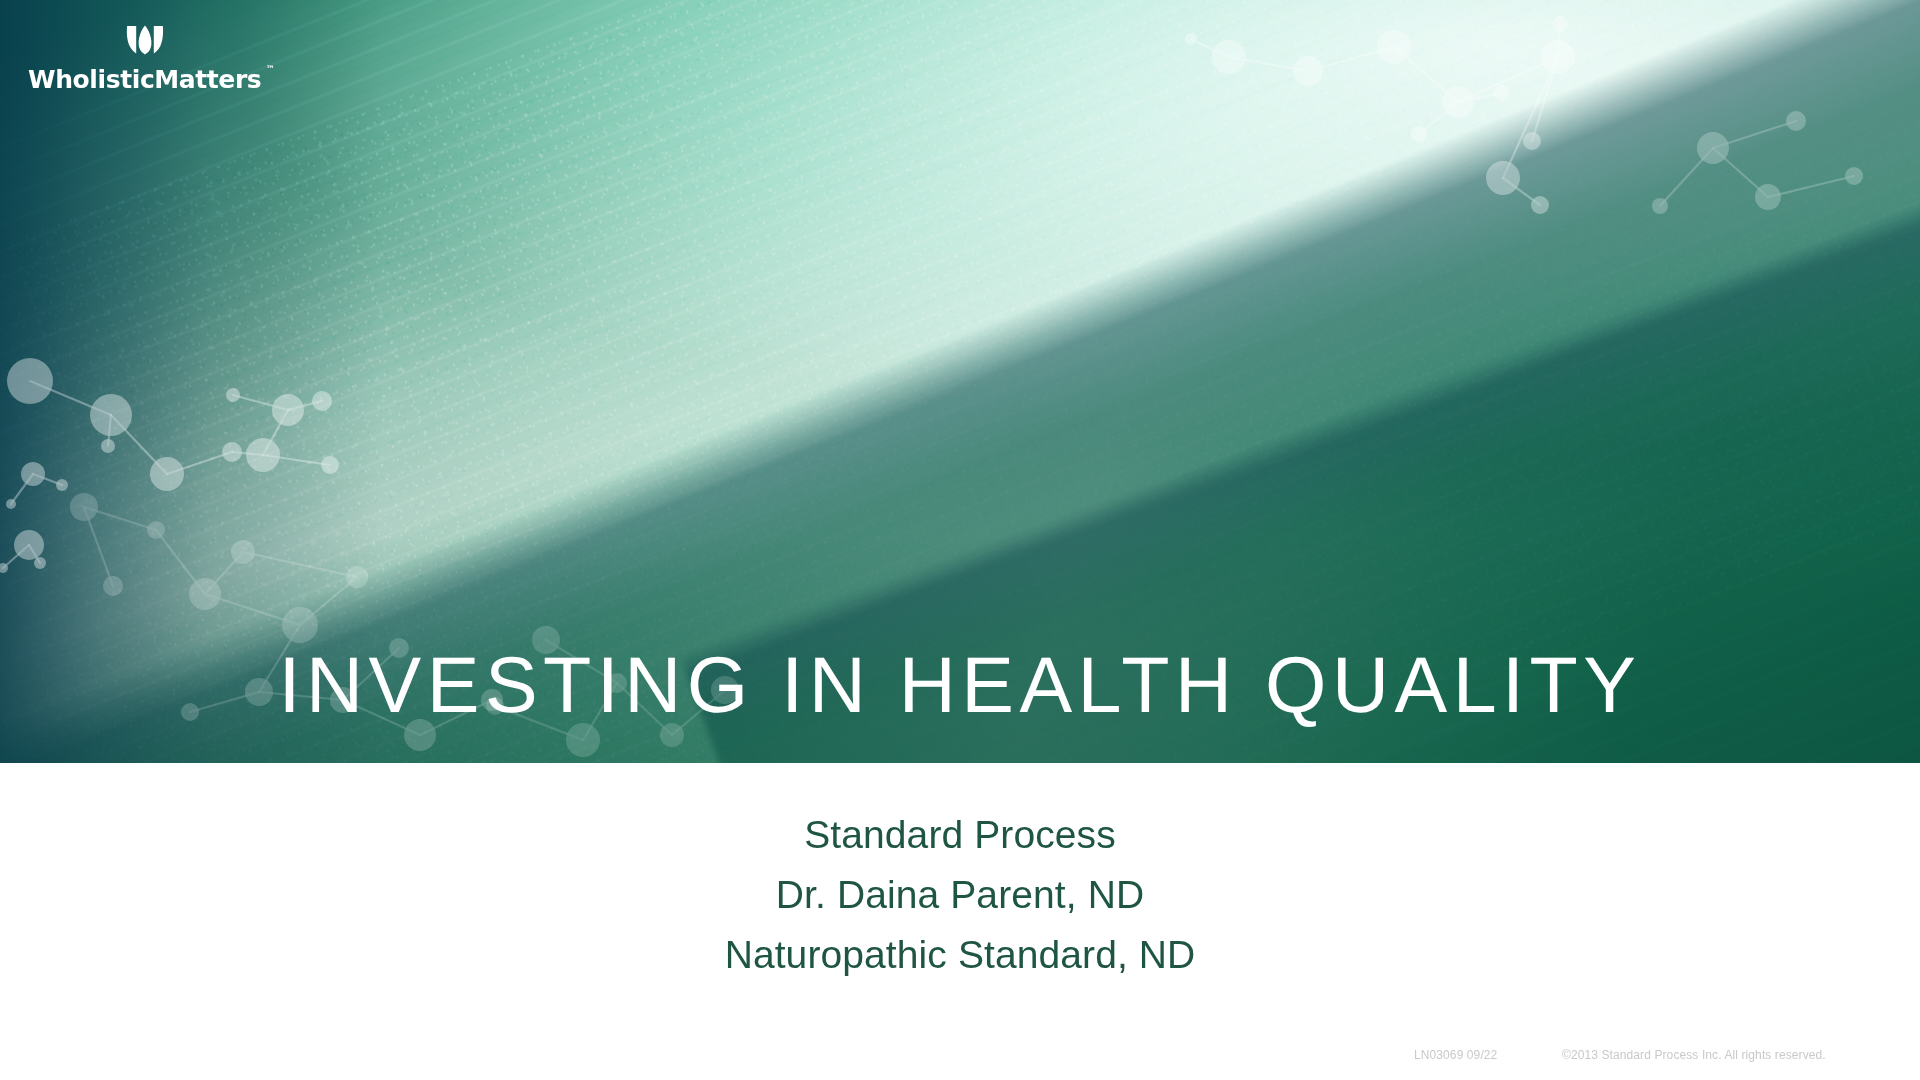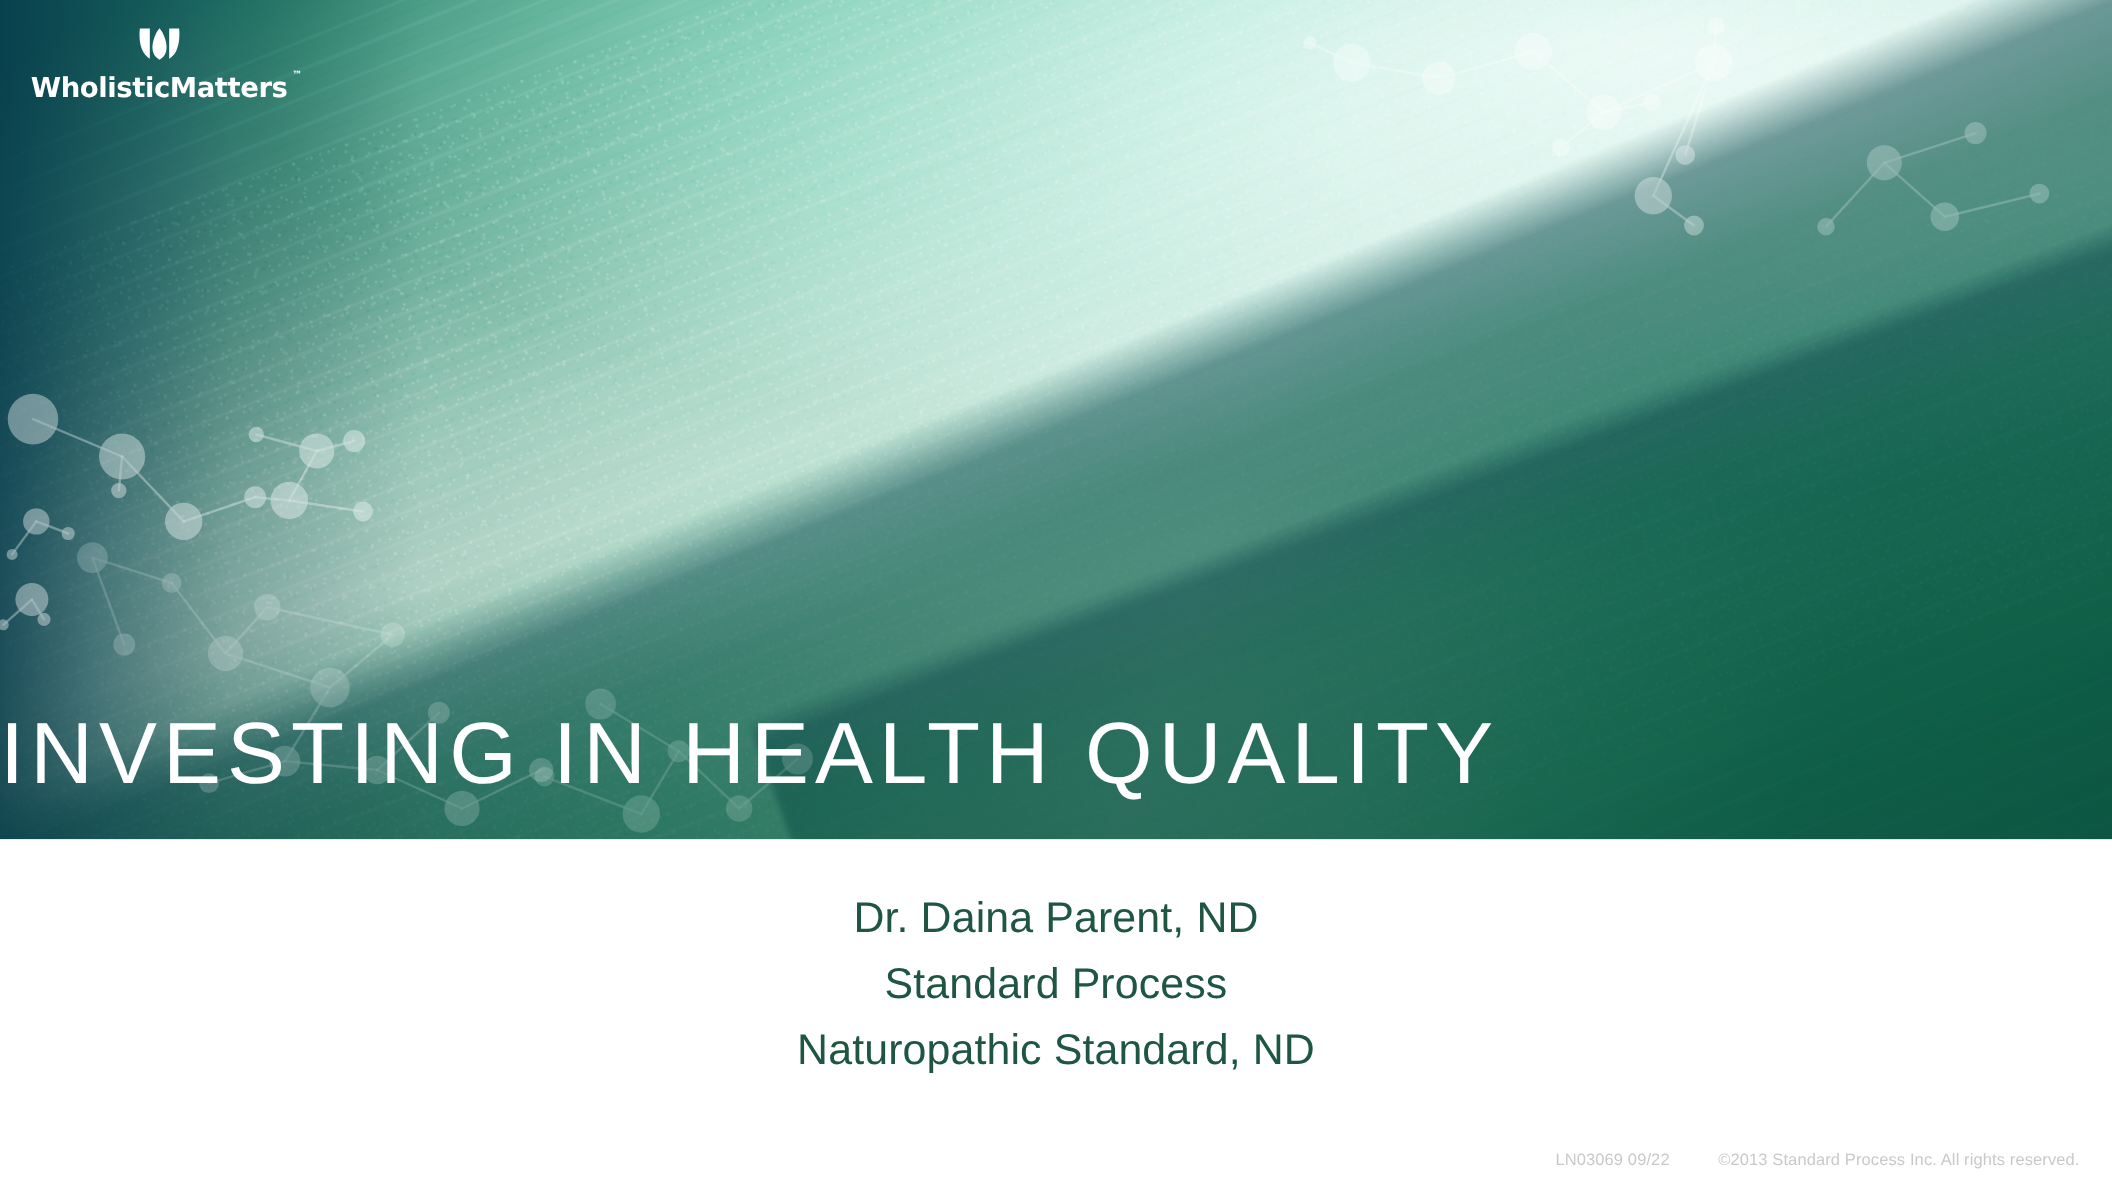--- a/index.html
+++ b/index.html
@@ -210,20 +210,21 @@
     font-weight: 700;
     line-height: 1;
   }
 
   
   .slide-title {
     position: absolute;
     left: 0;
     right: 0;
     top: 592px;
+    text-align: center;
     color: #ffffff;
     font-family: "Liberation Sans", sans-serif;
     font-weight: 300;
     font-size: 79px;
     letter-spacing: 5.5px;
     line-height: 1;
     white-space: nowrap;
     z-index: 9;
     text-rendering: geometricPrecision;
   }
@@ -255,21 +256,21 @@
 
   
   .footer {
     position: absolute;
     left: 0;
     bottom: 14px;
     width: 1920px;
     height: 22px;
     color: #c9c9c9;
     font-family: "Liberation Sans", sans-serif;
-    font-size: 15px;
+    font-size: 12px;
     line-height: 22px;
     white-space: nowrap;
   }
   .footer-code {
     position: absolute;
     left: 1414px;
     top: 0;
     letter-spacing: 0.1px;
   }
   .footer-copyright {
@@ -417,22 +418,22 @@
     <div class="logo-word">
       <span>WholisticMatters</span>
       <span class="logo-tm">™</span>
     </div>
   </div>
 
   <h1 class="slide-title">INVESTING IN HEALTH QUALITY</h1>
 
   <div class="lower">
     <div class="presenter">
+      <span class="presenter-line">Standard Process</span>
       <span class="presenter-line">Dr. Daina Parent, ND</span>
-      <span class="presenter-line">Standard Process</span>
       <span class="presenter-line">Naturopathic Standard, ND</span>
     </div>
 
     <div class="footer">
       <span class="footer-code">LN03069 09/22</span>
       <span class="footer-copyright">©2013 Standard Process Inc. All rights reserved.</span>
     </div>
   </div>
 
 </div>

